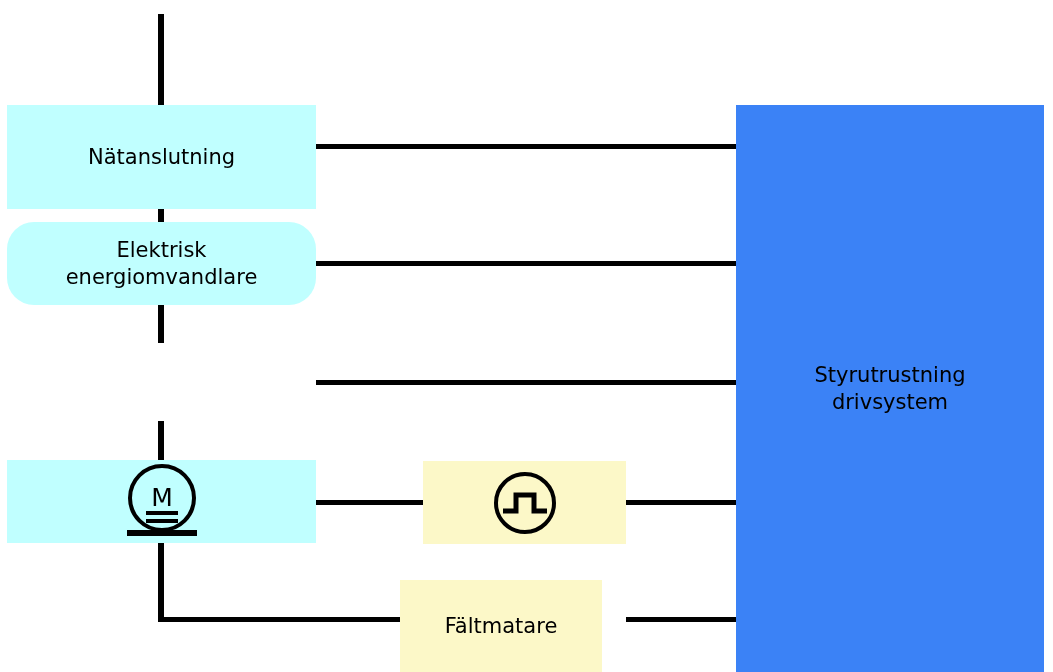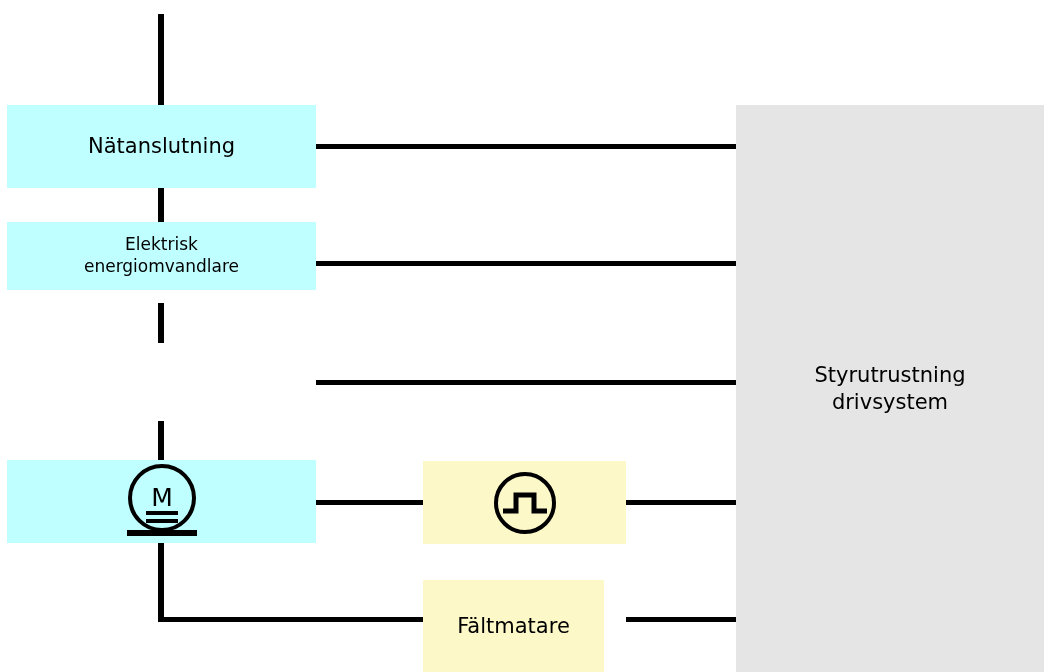--- a/index.html
+++ b/index.html
@@ -25,29 +25,29 @@
     text-align: center;
     color: #000000;
     line-height: 1.28;
   }
   .box-label {
     display: block;
     white-space: pre-line;
   }
   .cyan  { background: #c0ffff; }
   .yellow{ background: #fcf8c8; }
-  .green { background: #e5e5e5; }
+  .green { background: #3b82f6; }
 
   
-  #box-natanslutning      { left: 7px;   top: 105px; width: 309px; height: 83px;  font-size: 21px; }
-  #box-omvandlare         { left: 7px;   top: 222px; width: 309px; height: 68px;  font-size: 17px; }
+  #box-natanslutning      { left: 7px;   top: 105px; width: 309px; height: 104px;  font-size: 21px; }
+  #box-omvandlare         { left: 7px;   top: 222px; width: 309px; height: 83px;  font-size: 21px; border-radius: 27px; }
   #box-skydd              { left: 7px;   top: 340px; width: 309px; height: 83px;  font-size: 21px; }
   #box-motor              { left: 7px;   top: 460px; width: 309px; height: 83px; }
   #box-pulsgivare         { left: 423px; top: 461px; width: 203px; height: 83px; }
-  #box-faltmatare         { left: 423px; top: 580px; width: 181px; height: 92px;  font-size: 21px; }
+  #box-faltmatare         { left: 400px; top: 580px; width: 202px; height: 92px;  font-size: 21px; }
   #box-styrutrustning     { left: 736px; top: 105px; width: 308px; height: 567px; font-size: 21px; }
 
   
   .wire-h {
     position: absolute;
     background: #000000;
     height: 5px;
   }
   .wire-v {
     position: absolute;

